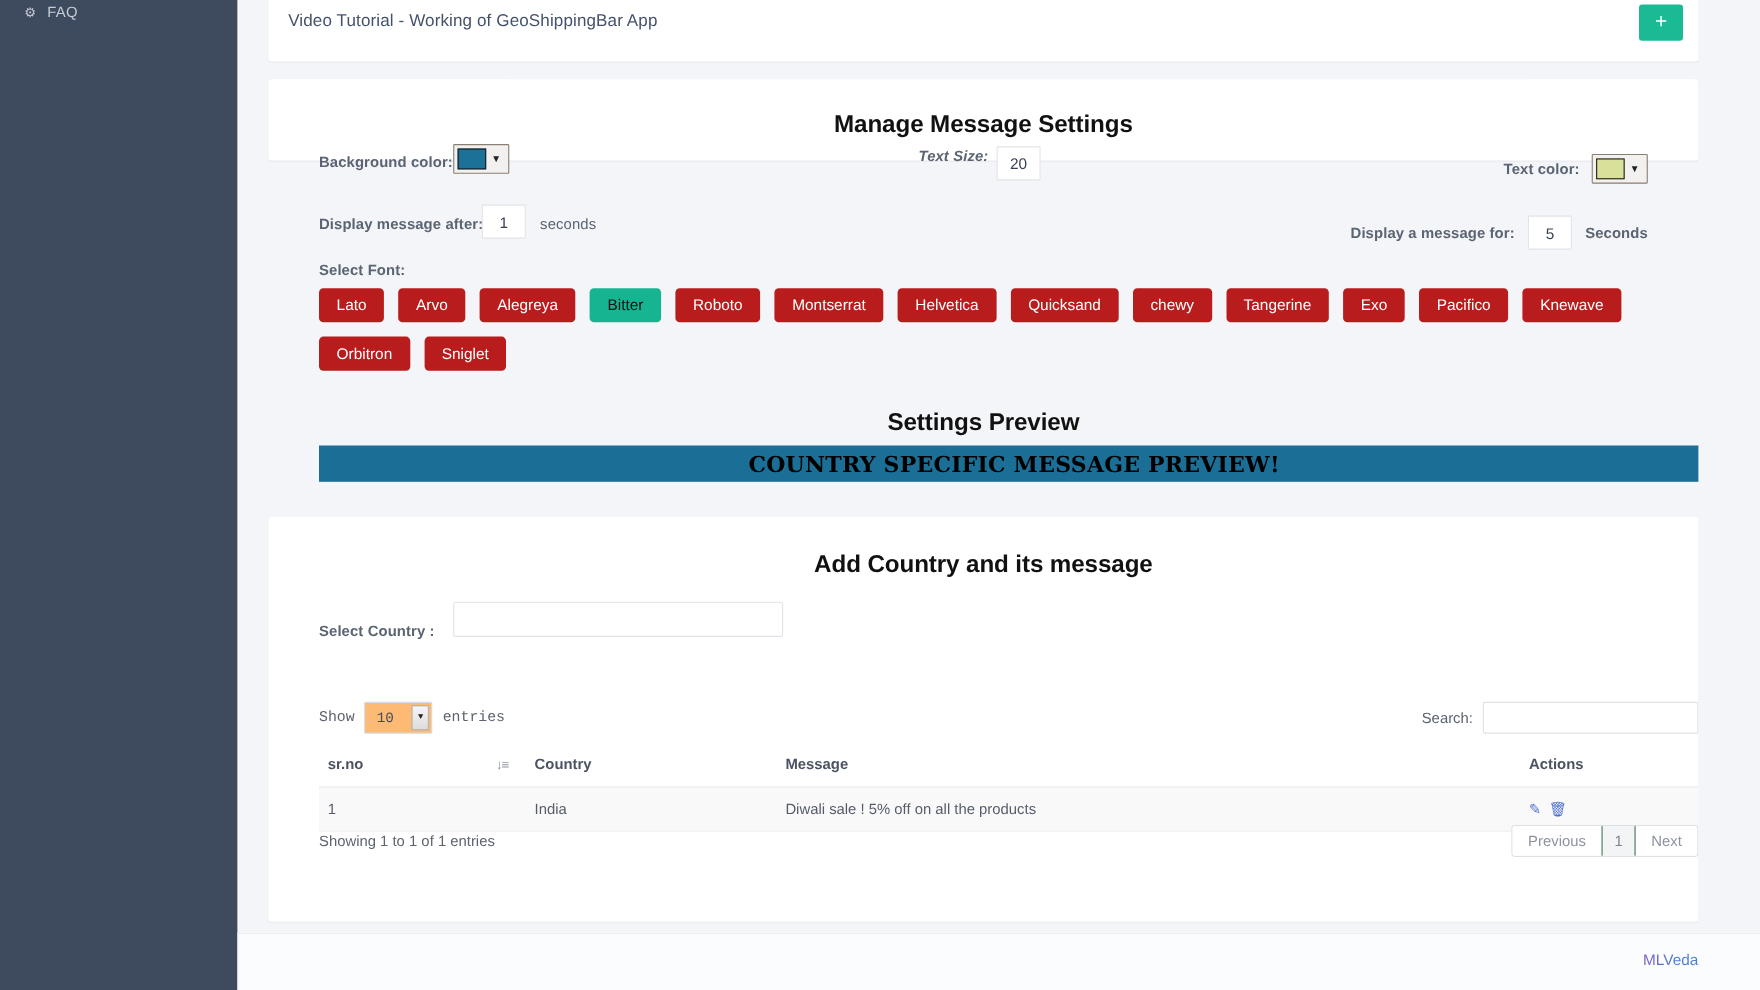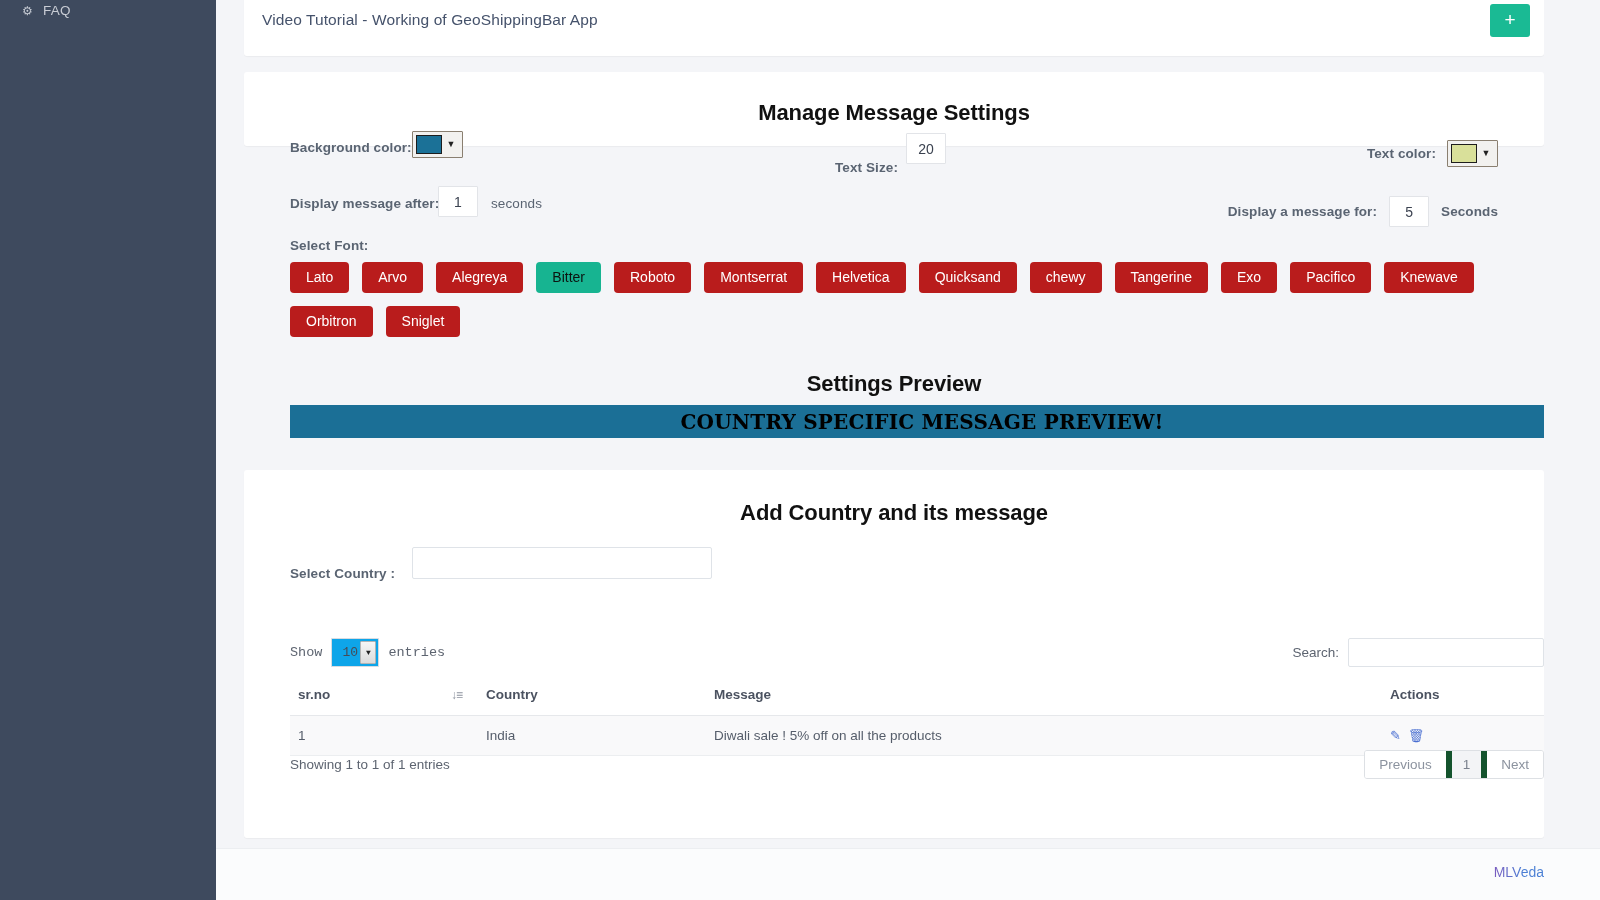--- a/index.html
+++ b/index.html
@@ -235,23 +235,23 @@
   }
 
   
   #dt-length {
     position: absolute; left: 46px; top: 168px;
     display: flex; align-items: center; gap: 9px;
     font-size: 13.5px; color: #5d6470; font-family: Liberation Mono, monospace;
   }
   .sel-box {
     position: relative;
-    width: 48px; height: 29px;
+    width: 62px; height: 29px;
     border: 1px solid #d8dce1;
-    background: #0ea5e9;
+    background: #fdba74;
     display: flex;
     align-items: center;
     padding-left: 10px;
     font-size: 13px;
     color: #454c58;
     cursor: pointer;
     border-radius: 1px;
   }
   .sel-box .sel-arrow {
     position: absolute;
@@ -332,21 +332,21 @@
     display: flex;
     border: 1px solid #dde0e4;
     border-radius: 3px;
     overflow: hidden;
     background: #fff;
   }
   #dt-page div {
     padding: 6px 14px;
     font-size: 13.5px;
     color: #8c939f;
-    border-right: 6px solid #14532d;
+    border-right: 1px solid #14532d;
     cursor: pointer;
     background: #fff;
   }
   #dt-page div:last-child { border-right: none; }
   #dt-page div.cur { background: #f3f4f6; color: #7b828e; padding-left: 11px; padding-right: 11px; }
 
   
   #footer {
     position: absolute;
     left: 216px; bottom: 0;
@@ -395,21 +395,21 @@
     <div id="settings-card" class="card">
 
       <div class="sec-title">Manage Message Settings</div>
 
       <div class="abs lbl" style="left:46px; top:68px;">Background color:</div>
       <div class="abs colorpick" style="left:168px; top:59px;">
         <span class="swatch" id="bg-swatch" style="background: rgb(27, 113, 151);"></span>
         <span class="caret">▼</span>
       </div>
 
-      <div class="abs lbl" style="left:591px; top:88px;">Text Size:</div>
+      <div class="abs lbl" style="left:591px; top:62px;font-style:italic;">Text Size:</div>
       <input class="abs num-input" style="left: 662px; top: 61px;" value="20">
 
       <div class="abs lbl" style="right:46px; top:68px; width:auto;">
         <span style="display:inline-flex; align-items:center; gap:11px;">
           <span>Text color:</span>
           <span class="colorpick">
             <span class="swatch" id="txt-swatch" style="background: rgb(217, 224, 154);"></span>
             <span class="caret">▼</span>
           </span>
         </span>

